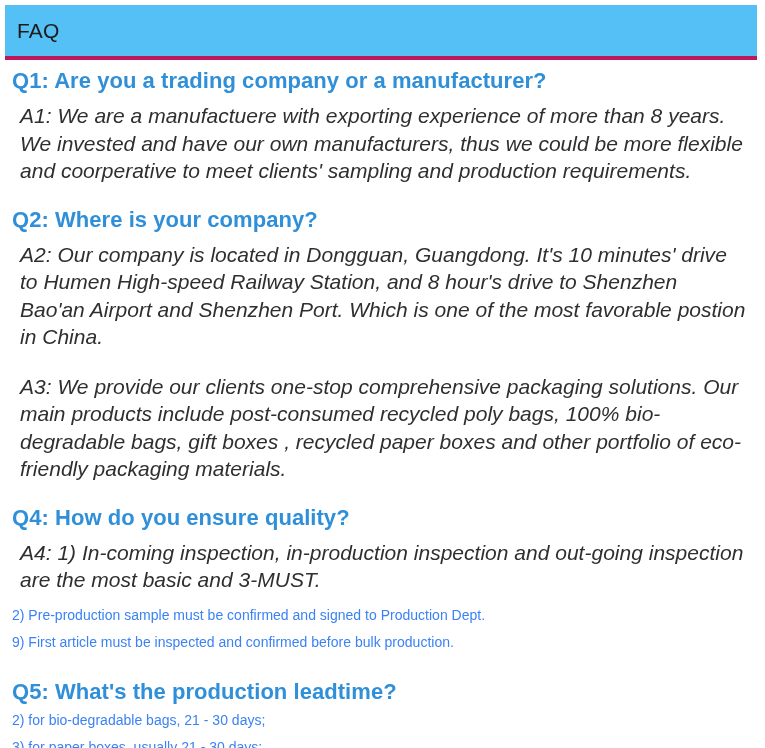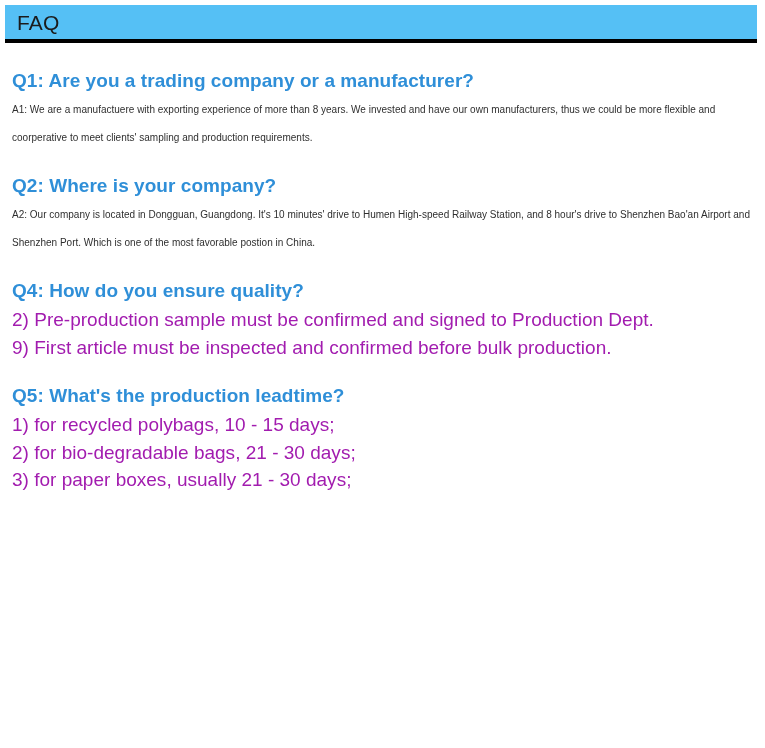--- a/index.html
+++ b/index.html
@@ -24,26 +24,26 @@
 
   
   .banner-wrap {
     position: absolute;
     left: 5px;
     top: 5px;
     width: 752px;
   }
   .banner {
     background: #55c0f5;
-    height: 38px;
+    height: 55px;
     box-sizing: border-box;
     padding: 0 0 0 12px;
     display: flex;
     align-items: center;
-    border-bottom: 4px solid #000000;
+    border-bottom: 4px solid #be185d;
   }
   .banner-title {
     font-size: 21px;
     font-weight: 400;
     color: #1b1b1b;
     line-height: 1;
     letter-spacing: 0.1px;
   }
 
   
@@ -55,35 +55,36 @@
   }
   .faq-item {
     margin-bottom: 22px;
   }
   .faq-item:last-child {
     margin-bottom: 0;
   }
   .faq-question {
     color: #2f8fd8;
     font-weight: bold;
-    font-size: 19px;
+    font-size: 22px;
     line-height: 26px;
     margin: 0 0 2px 0;
     letter-spacing: 0.05px;
   }
   .faq-answer {
     color: #2f2f2f;
-    font-size: 10px;
+    font-size: 21px;
     line-height: 27.5px;
-    margin: 0;
+    margin: 8px;
     letter-spacing: 0.01px;
+    font-style: italic;
   }
   .faq-line {
-    color: #a21caf;
-    font-size: 19px;
+    color: #3b82f6;
+    font-size: 14px;
     line-height: 27.5px;
     margin: 0;
     letter-spacing: 0.01px;
     white-space: nowrap;
   }
 </style>
 </head>
 <body>
 
 <div class="page">
@@ -97,27 +98,28 @@
   <div class="faq-body">
       <div class="faq-item">
         <p class="faq-question">Q1: Are you a trading company or a manufacturer?</p>
         <p class="faq-answer">A1: We are a manufactuere with exporting experience of more than 8 years. We invested and have our own manufacturers, thus we could be more flexible and coorperative to meet clients' sampling and production requirements.</p>
       </div>
       <div class="faq-item">
         <p class="faq-question">Q2: Where is your company?</p>
         <p class="faq-answer">A2: Our company is located in Dongguan, Guangdong. It's 10 minutes' drive to Humen High-speed Railway Station, and 8 hour's drive to Shenzhen Bao'an Airport and Shenzhen Port. Which is one of the most favorable postion in China.</p>
       </div>
       <div class="faq-item">
+        <p class="faq-answer">A3: We provide our clients one-stop comprehensive packaging solutions. Our main products include post-consumed recycled poly bags, 100% bio-degradable bags, gift boxes , recycled paper boxes and other portfolio of eco-friendly packaging materials.</p>
       </div>
       <div class="faq-item">
         <p class="faq-question">Q4: How do you ensure quality?</p>
+        <p class="faq-answer">A4: 1) In-coming inspection, in-production inspection and out-going inspection are the most basic and 3-MUST.</p>
         <p class="faq-line">2) Pre-production sample must be confirmed and signed to Production Dept.</p>
         <p class="faq-line">9) First article must be inspected and confirmed before bulk production.</p>
       </div>
       <div class="faq-item">
         <p class="faq-question">Q5: What's the production leadtime?</p>
-        <p class="faq-line">1) for recycled polybags, 10 - 15 days;</p>
         <p class="faq-line">2) for bio-degradable bags, 21 - 30 days;</p>
         <p class="faq-line">3) for paper boxes, usually 21 - 30 days;</p>
       </div>
     </div>
 
 </div>
 
 </body></html>

